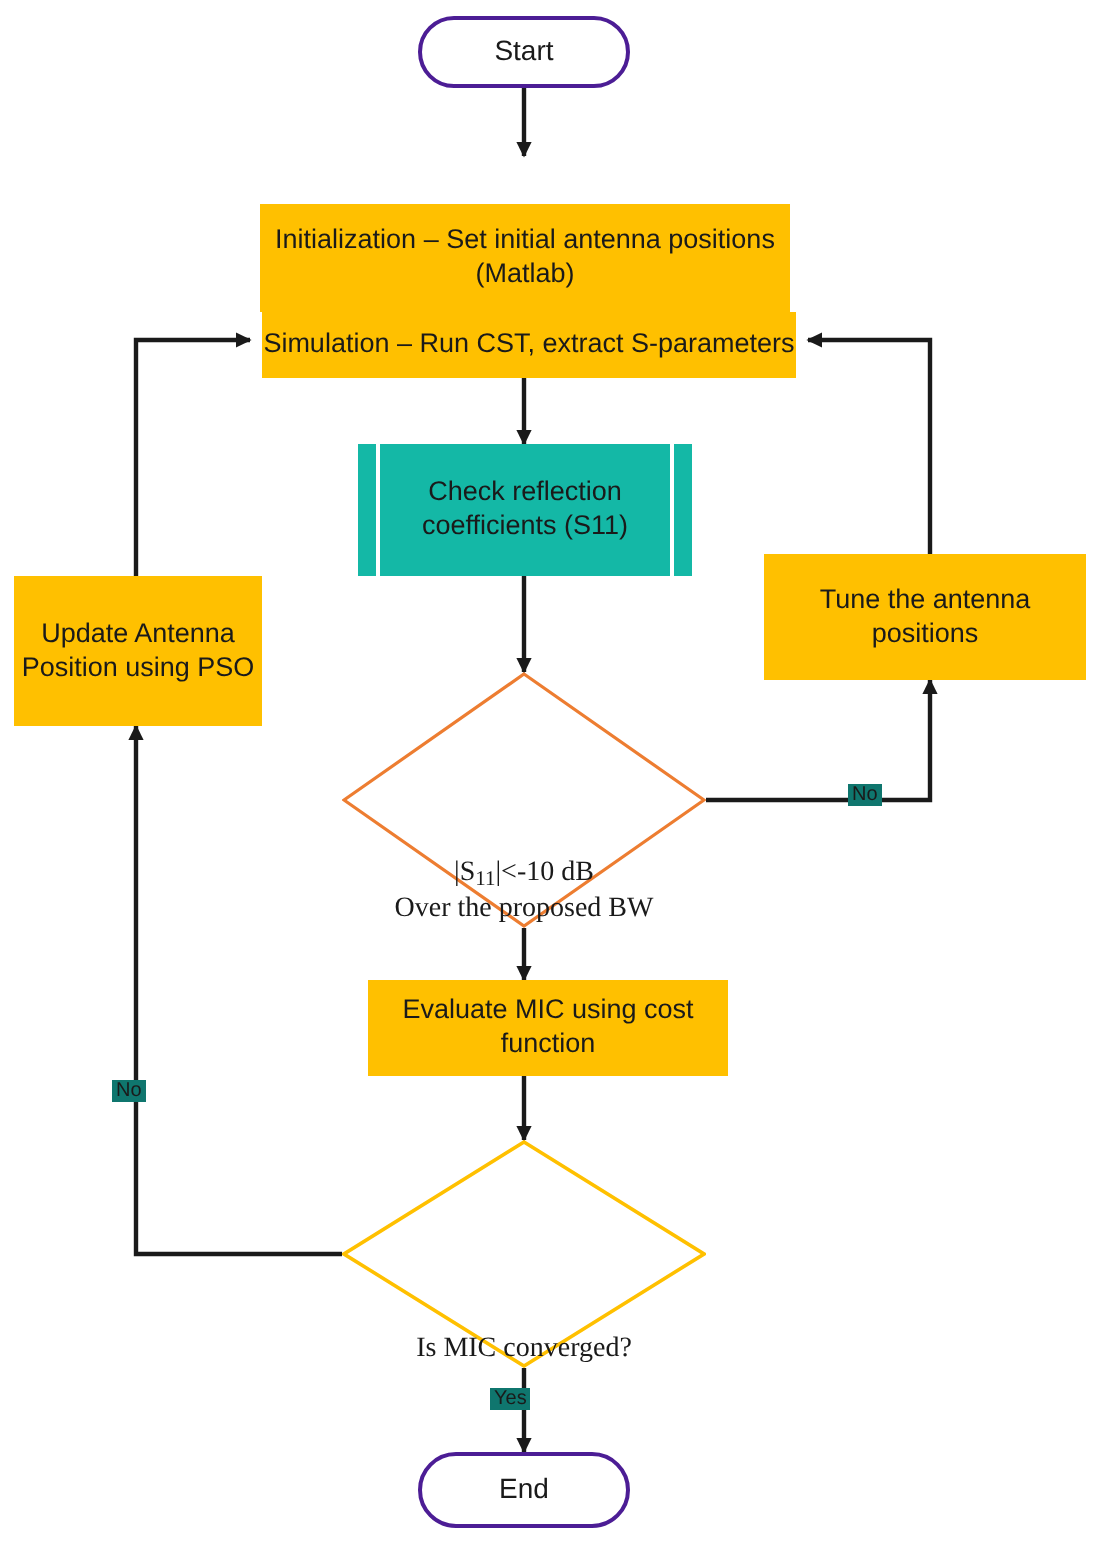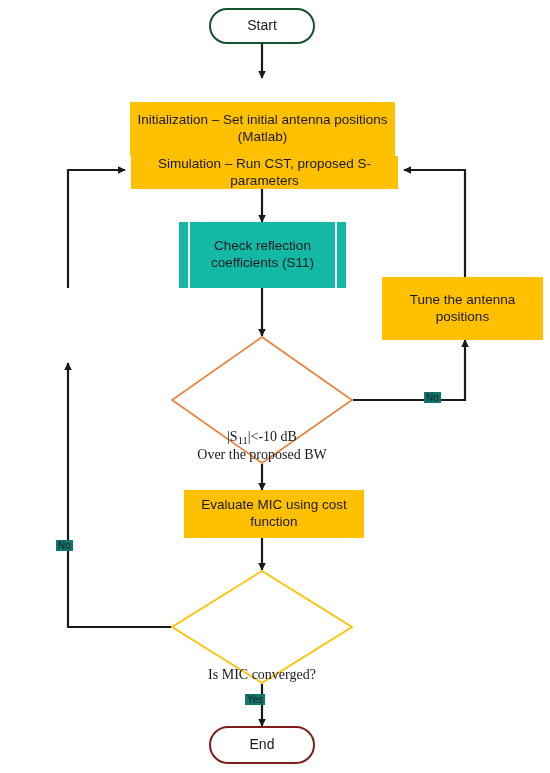--- a/index.html
+++ b/index.html
@@ -24,22 +24,22 @@
     text-align: center;
     color: #1a1a1a;
     line-height: 1.25;
     z-index: 3;
   }
   .terminator {
     border-radius: 22px;
     background: #ffffff;
     font-size: 14px;
   }
-  .term-start { border: 2px solid #14532d; }
-  .term-end   { border: 2px solid #7f1d1d; }
+  .term-start { border: 2px solid #4c1d95; }
+  .term-end   { border: 2px solid #4c1d95; }
 
   .process {
     background: #FFC000;
     border: none;
     font-size: 13.5px;
   }
   .predef {
     background: #14b8a6;
     border: none;
     font-size: 13.5px;
@@ -130,32 +130,36 @@
   <div class="node terminator term-start" style="left:209px; top:8px; width:106px; height:36px;">
     <span>Start</span>
   </div>
 
   <div class="node process" style="left:130px; top:78px; width:265px; height:54px; flex-direction:column;margin-top:24px;">
     <span>Initialization – Set initial antenna positions</span>
     <span>(Matlab)</span>
   </div>
 
   <div class="node process" style="left:131px; top:156px; width:267px; height:33px;">
-    <span>Simulation – Run CST, proposed S-parameters</span>
+    <span>Simulation – Run CST, extract S-parameters</span>
   </div>
 
   <div class="node predef" style="left:179px; top:222px; width:167px; height:66px;">
     <span class="bar left"></span>
     <span class="bar right"></span>
     <span class="ptext">
       <span>Check reflection</span><br>
       <span>coefficients (S11)</span>
     </span>
   </div>
 
+  <div class="node process" style="left:7px; top:288px; width:124px; height:75px; flex-direction:column;">
+    <span>Update Antenna</span>
+    <span>Position using PSO</span>
+  </div>
 
   <div class="node process" style="left:382px; top:277px; width:161px; height:63px;">
     <span>Tune the antenna positions</span>
   </div>
 
   <div class="diamond-wrap" style="left:171px; top:336px; width:182px; height:128px;">
     <svg width="182" height="128">
       <polygon points="91,1 181,64 91,127 1,64" fill="#ffffff" stroke="#ED7D31" stroke-width="1.6"></polygon>
     </svg>
     <div class="diamond-label">

